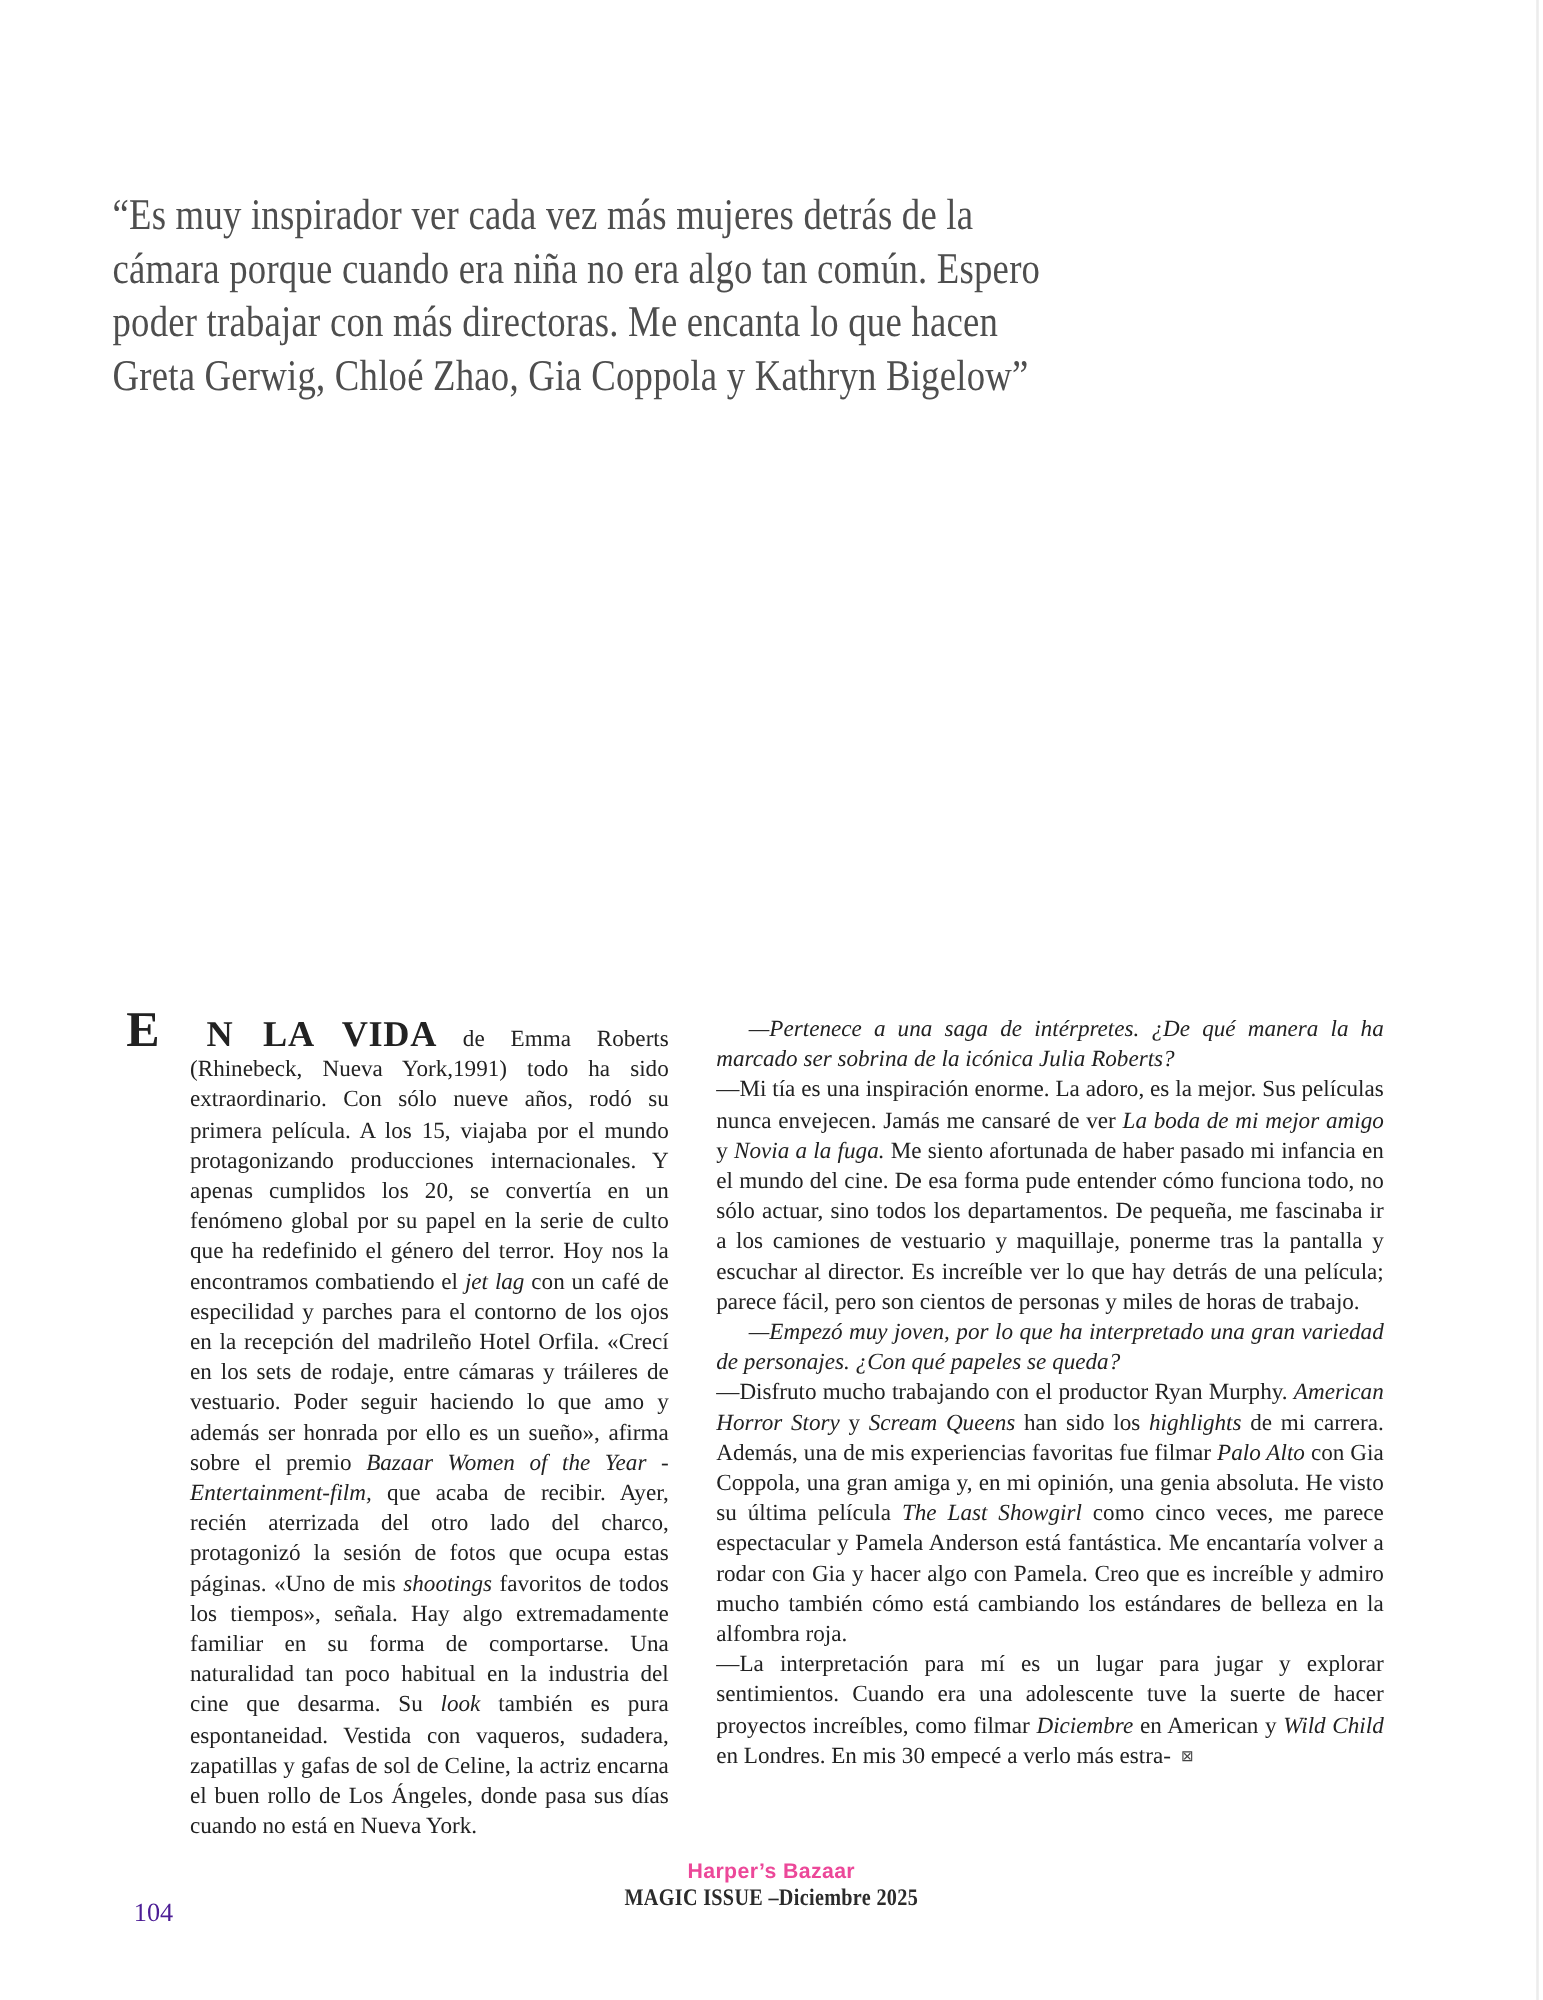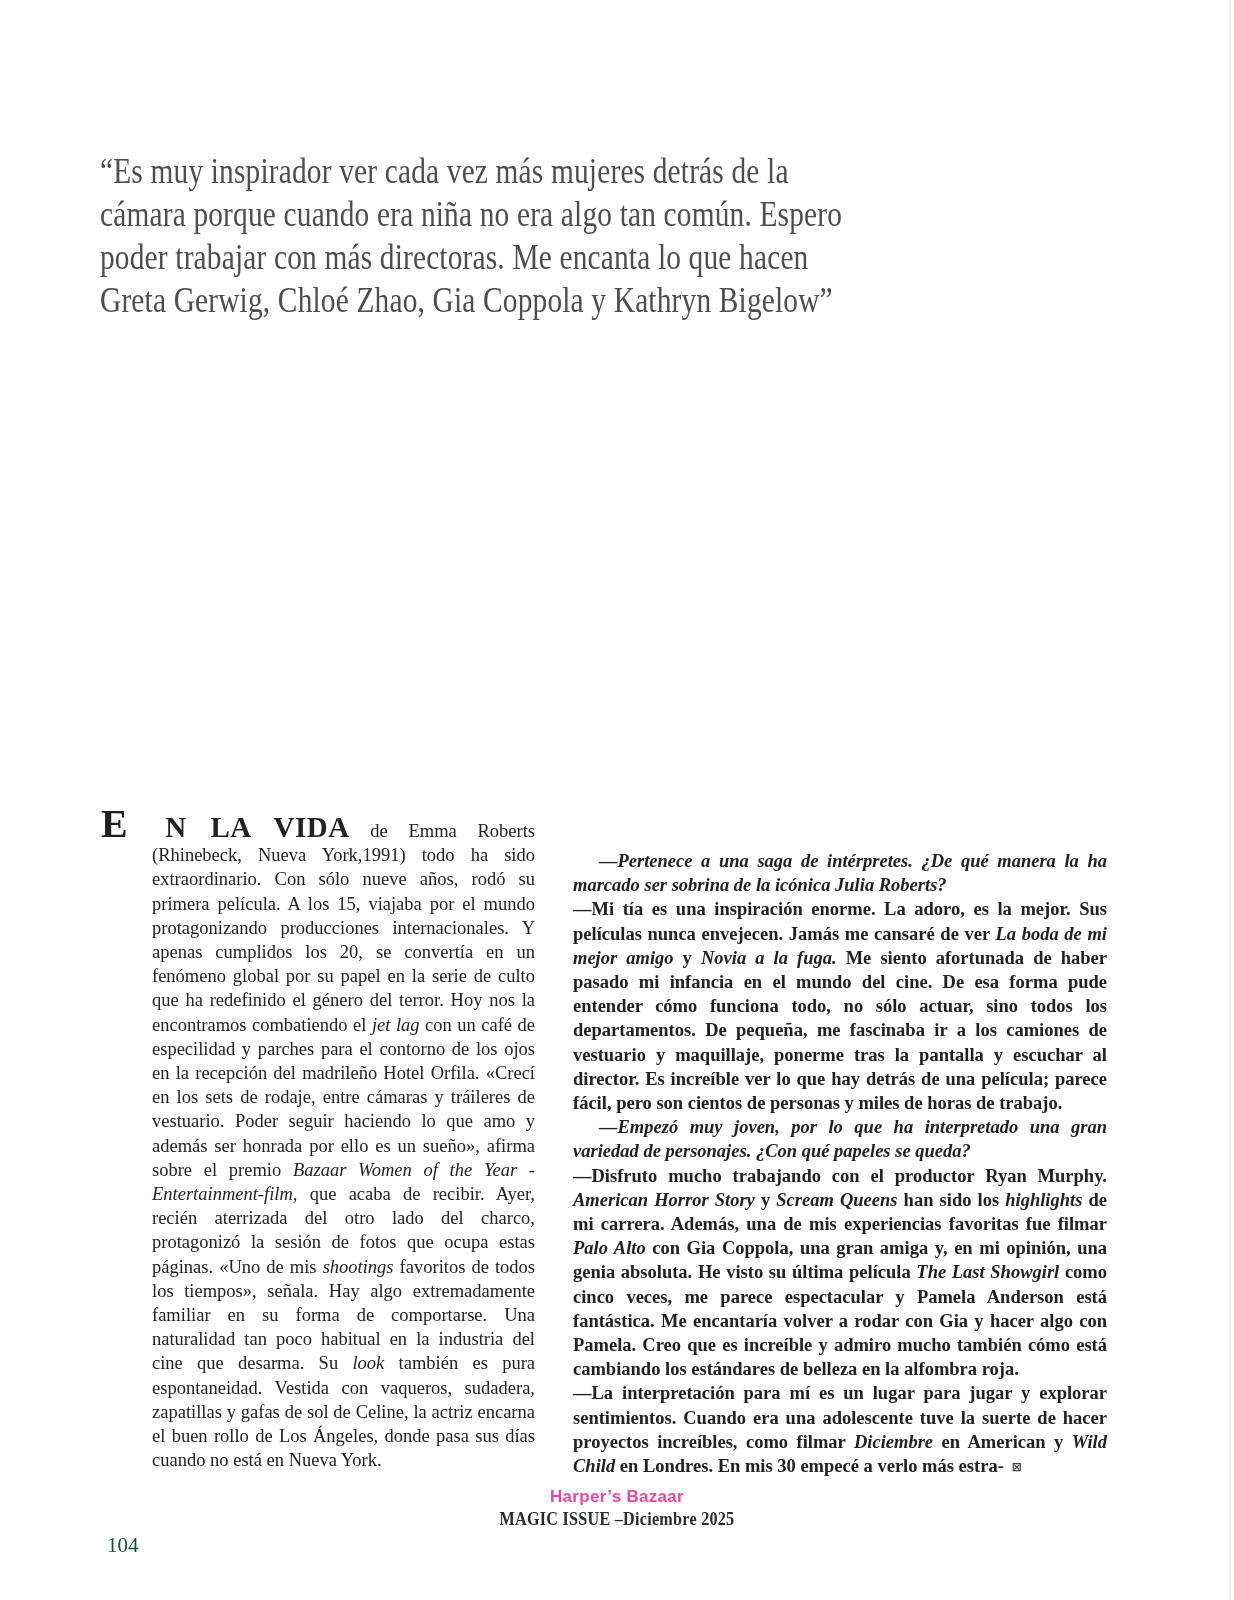--- a/index.html
+++ b/index.html
@@ -6,30 +6,30 @@
   .page {
     position:relative; width:1234px; height:1600px; background:#ffffff;
     font-family:"Liberation Serif", serif; overflow:hidden;
   }
   .page-edge {
     position:absolute; top:0; right:3px; width:2px; height:1600px;
     background:#ececec;
   }
 
   
-  .pull-quote { position:absolute; left:100px; top:150px; color:#4e4e4e; }
+  .pull-quote { position:absolute; left:90px; top:150px; color:#4e4e4e; }
   .pull-quote .ql {
     font-size:35px; line-height:43px; white-space:nowrap;
     transform:scaleX(0.84); transform-origin:0 50%;
     letter-spacing:0.2px;
   }
 
   
   .col-left  { position:absolute; left:101px; top:812px; width:434px; }
-  .col-right { position:absolute; left:573px; top:849px; width:534px;font-weight:bold; }
+  .col-right { position:absolute; left:573px; top:812px; width:534px; }
 
   .lede {
     margin:0; font-size:18.5px; line-height:24.2px; color:#222222;
     text-align:justify; padding-left:51px; text-indent:-51px;
   }
   .op1 { font-weight:bold; font-size:40px; line-height:24.2px; letter-spacing:0.5px; }
   .op2 { font-weight:bold; font-size:29px; line-height:24.2px; letter-spacing:0.5px;margin-left:37px; }
 
   .col-right p {
     margin:0; font-size:18.5px; line-height:24.2px; color:#222222;
@@ -48,21 +48,21 @@
     position:absolute; left:0; width:100%; top:1487px; text-align:center;
     font-family:"Liberation Sans", sans-serif; font-weight:bold;
     font-size:17px; letter-spacing:0.3px; color:#ec4899;
   }
   .footer-issue {
     position:absolute; left:0; width:100%; top:1508px; text-align:center;
     font-size:19px; font-weight:bold; letter-spacing:0.3px; color:#2b2b2b;
     transform:scaleX(0.85);
   }
   .footer-page {
-    position:absolute; left:107px; top:1518px; font-size:21px; color:#14532d;margin-top:15px;
+    position:absolute; left:107px; top:1518px; font-size:21px; color:#4c1d95;
   }
 </style>
 </head>
 <body>
 
 <div class="page">
 
   <div class="page-edge"></div>
 
   <div class="pull-quote">

